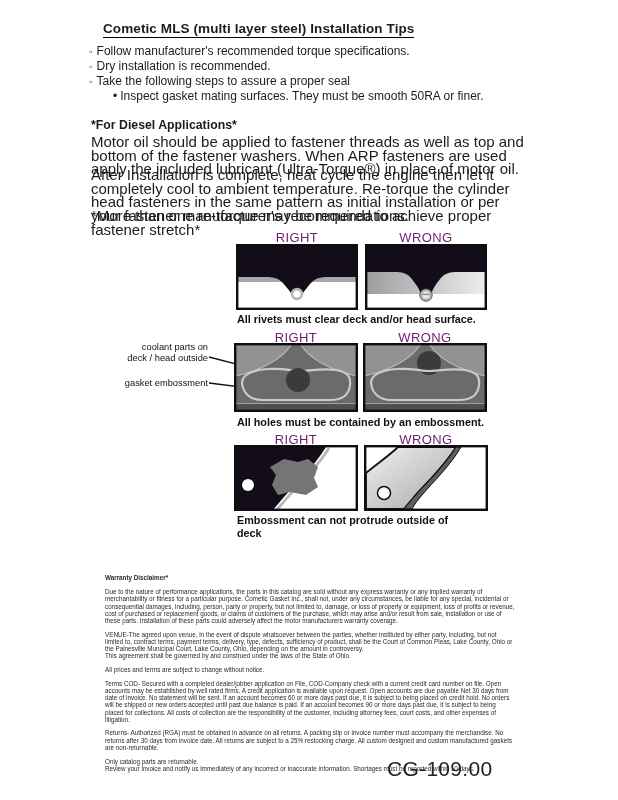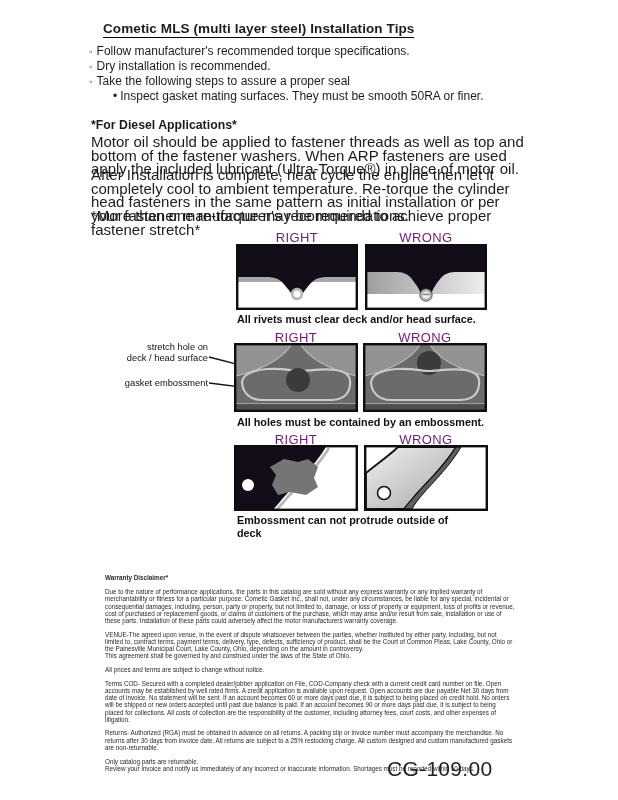--- a/index.html
+++ b/index.html
@@ -90,22 +90,22 @@
     <rect x="61" y="49.6" width="7" height="1.6" fill="#8f8f8f" transform="translate(-3.5,0)"></rect>
     <rect x="1.2" y="1.2" width="119.6" height="63.6" fill="none" stroke="#0e0e0e" stroke-width="2.4"></rect>
   </svg>
 
   <div class="abs dg-caption" style="left:237px; top:313px;">All rivets must clear deck and/or head surface.</div>
 
   <div class="abs dg-label" style="left:234px; top:330px; width:124px;">RIGHT</div>
   <div class="abs dg-label" style="left:363px; top:330px; width:124px;">WRONG</div>
 
   <div class="abs anno">
-    <div>stretch hole on</div>
-    <div>deck / head surface</div>
+    <div>coolant parts on</div>
+    <div>deck / head outside</div>
     <div class="gap">gasket embossment</div>
   </div>
 
   <svg class="abs" style="left:206px; top:350px;" width="95" height="48" viewBox="0 0 95 48">
     <line x1="3" y1="7" x2="92" y2="30" stroke="#111" stroke-width="1.3"></line>
     <line x1="3" y1="33" x2="74" y2="42" stroke="#111" stroke-width="1.3"></line>
   </svg>
 
   <svg class="abs panel" style="left:234px; top:343px;" width="124" height="69" viewBox="0 0 124 69">
     <rect x="0" y="0" width="124" height="69" fill="#6b6b6b"></rect>

